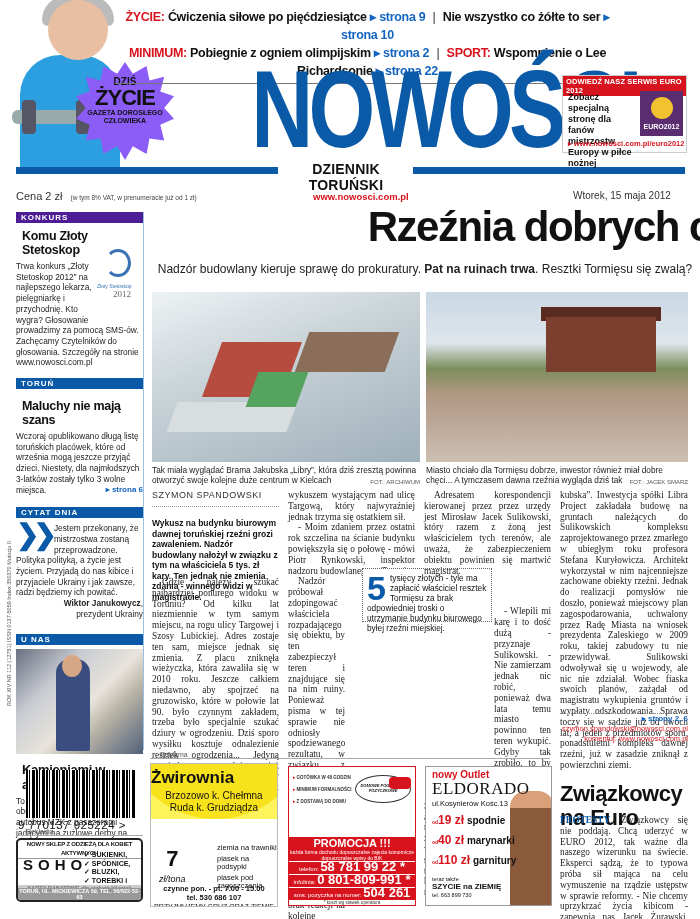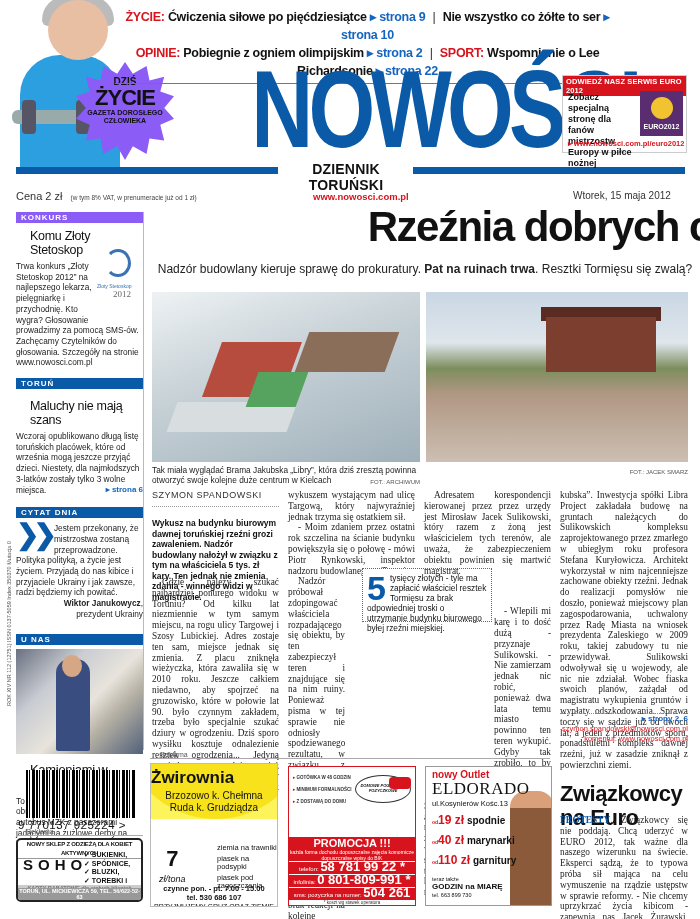--- a/index.html
+++ b/index.html
@@ -33,24 +33,24 @@
 #date{left:573px;top:190px;font-size:10px;color:#333}
 
 #euro{left:562px;top:75px;width:125px;height:78px;border:1px solid #ccc;background:#fff}
 #euro .hd{background:#d7141d;color:#fff;font-size:7.5px;font-weight:bold;padding:1px 3px;letter-spacing:0.1px}
 #euro .txt{position:absolute;left:5px;top:16px;width:68px;font-size:9px;font-weight:bold;line-height:11px}
 #euro .logo{position:absolute;left:77px;top:15px;width:43px;height:45px;background:#5a2d70;color:#fff;font-size:7px;font-weight:bold;text-align:center;padding-top:32px}
 #euro .logo i{position:absolute;left:11px;top:6px;width:22px;height:22px;border-radius:50%;background:#f2c330;display:block}
 #euro .url{position:absolute;left:5px;top:63px;font-size:7.5px;color:#d7141d;font-weight:bold}
 
 .secbar{background:#0a5aa8;color:#fff;font-size:8px;font-weight:bold;padding:1px 5px;letter-spacing:1px}
-.secbar.red{background:#8b5cf6;color:#fff}
+.secbar.red{background:#4c1d95;color:#fff}
 #sidebar{left:16px;top:212px;width:127px}
 #sidebar-line{left:143px;top:212px;width:1px;height:538px;background:#9cc0e0}
-.sb-h{font-size:12.5px;font-weight:normal;margin:6px 14px 4px;letter-spacing:-0.3px}
+.sb-h{font-size:12.5px;font-weight:bold;margin:6px 6px 4px;letter-spacing:-0.3px}
 .sb-t{font-size:8.3px;line-height:10.7px;color:#222}
 .more{color:#1565c0;font-weight:bold;font-size:8px;float:right}
 #steto{position:absolute;right:0;top:37px;width:48px;height:50px}
 #steto .c{position:absolute;left:10px;top:0;width:26px;height:28px;border:3px solid #3a73b3;border-left-color:transparent;border-radius:50%}
 #steto .l1{position:absolute;left:2px;top:34px;font-size:5px;color:#3a73b3}
 #steto .l2{position:absolute;left:18px;top:40px;font-size:9px;color:#666;font-family:"Liberation Serif",serif}
 #quote-mark{float:left;color:#0a5aa8;font-size:28px;font-weight:bold;line-height:24px;margin-right:3px;letter-spacing:-6px}
 #unas-photo{height:105px;background:linear-gradient(135deg,#6a7080 0%,#c9ccd2 30%,#e8e4dc 55%,#b7b2a5 70%,#51607a 100%);position:relative;margin-top:4px}
 #unas-photo .man{position:absolute;left:40px;top:10px;width:34px;height:92px;background:#3a4d80;border-radius:14px 14px 2px 2px}
 #unas-photo .face{position:absolute;left:46px;top:6px;width:20px;height:22px;border-radius:50%;background:#d6a785}
@@ -155,21 +155,21 @@
 <div class="abs" id="teasers">
   <div>
     <span class="red">ŻYCIE:</span>
     <span>Ćwiczenia siłowe po pięćdziesiątce</span>
     <span class="lnk">▸ <span>strona 9</span></span>
     <span class="sep">|</span>
     <span>Nie wszystko co żółte to ser</span>
     <span class="lnk">▸ <span>strona 10</span></span>
   </div>
   <div>
-    <span class="red">OPINIE:</span>
+    <span class="red">MINIMUM:</span>
     <span>Pobiegnie z ogniem olimpijskim</span>
     <span class="lnk">▸ <span>strona 2</span></span>
     <span class="sep">|</span>
     <span class="red">SPORT:</span>
     <span>Wspomnienie o Lee Richardsonie</span>
     <span class="lnk">▸ <span>strona 22</span></span>
   </div>
 </div>
 
 <div class="abs" id="masthead">NOWOŚCI</div>
@@ -247,21 +247,21 @@
     <div class="b4"></div>
     <div class="b1"></div>
     <div class="b3"></div>
     <div class="b2"></div>
   </div>
 <div class="abs" id="photo2">
     <div class="roof"></div>
     <div class="bld"></div>
   </div>
 <div class="abs" id="cap1"><span>Tak miała wyglądać Brama Jakubska „Libry”, która dziś zresztą powinna otworzyć swoje kolejne duże centrum w Kielcach</span><span class="fot">FOT.: ARCHIWUM</span></div>
-<div class="abs" id="cap2"><span class="fot">FOT.: JACEK SMARZ</span></div>
+<div class="abs" id="cap2"><span>Miasto chciało dla Tormięsu dobrze, inwestor również miał dobre chęci... A tymczasem dawna rzeźnia wygląda dziś tak</span><span class="fot">FOT.: JACEK SMARZ</span></div>
 
 <div class="abs" id="byline">SZYMON SPANDOWSKI</div>
 <div class="abs" id="lead">Wykusz na budynku biurowym dawnej toruńskiej rzeźni grozi zawaleniem. Nadzór budowlany nałożył w związku z tym na właściciela 5 tys. zł kary. Ten jednak nie zmienia zdania - winnego widzi w magistracie.</div>
 <div class="abs col ind" id="col1">Gdzie należy szukać najbardziej ponurego widoku w Toruniu? Od kilku lat niezmiennie w tym samym miejscu, na rogu ulicy Targowej i Szosy Lubickiej. Adres zostaje ten sam, miejsce jednak się zmienia. Z placu zniknęła wieżyczka, która zawaliła się w 2010 roku. Jeszcze całkiem niedawno, aby spojrzeć na gruzowisko, które w połowie lat 90. było czynnym zakładem, trzeba było specjalnie szukać dziury w ogrodzeniu. Dziś sporo wysiłku kosztuje odnalezienie resztek ogrodzenia... Jedyną pamiątką po rzeźni, wciąż trzymającą się ziemi, jest już w zasadzie tylko dawny budynek biurowy z charakterystycznym</div>
 <div class="abs col" id="col2">
   <p>wykuszem wystającym nad ulicę Targową, który najwyraźniej jednak trzyma się ostatkiem sił.</p>
   <p class="ind">- Moim zdaniem przez ostatni rok szczelina na ścianie budynku powiększyła się o połowę - mówi Piotr Rynkowski, inspektor nadzoru budowlanego w Toruniu.</p>
   <p class="ind" style="padding-right:70px">Nadzór próbował zdopingować właściciela rozpadającego się obiektu, by ten zabezpieczył teren i znajdujące się na nim ruiny. Ponieważ pisma w tej sprawie nie odniosły spodziewanego rezultatu, w związku z wykuszem, który lada moment spadnie na chodnik, nadzór nałożył pięć tysięcy złotych kary. Poza tym, za niedostateczne zabezpieczenie całego terenu i brak reakcji na kolejne wezwania do jego zabezpieczenia, pod koniec kwietnia skierował sprawę do prokuratury.</p>
 </div>
 <div class="abs" id="factbox"><span class="num">5</span><span>tysięcy złotych - tyle ma zapłacić właściciel resztek Tormięsu za brak odpowiedniej troski o utrzymanie budynku biurowego byłej rzeźni miejskiej.</span></div>
@@ -309,17 +309,17 @@
   <div class="foot">* koszt wg stawek operatora</div>
 </div>
 <div class="abs" id="ad-eld">
   <div class="man"></div>
   <div class="nw">nowy Outlet</div>
   <div class="el">ELDORADO</div>
   <div class="adr">ul.Kosynierów Kośc.13</div>
   <div class="p" style="top:46px"><small>od</small><span class="v">19 zł</span> <span>spodnie</span></div>
   <div class="p" style="top:66px"><small>od</small><span class="v">40 zł</span> <span>marynarki</span></div>
   <div class="p" style="top:86px"><small>od</small><span class="v">110 zł</span> <span>garnitury</span></div>
-  <div class="ft"><span>teraz także</span><br><b>GODZIN na MIARĘ</b><br><span>tel. 663 899 730</span></div>
+  <div class="ft"><span>teraz także</span><br><b>SZYCIE na ZIEMIĘ</b><br><span>tel. 663 899 730</span></div>
 </div>
 
 <div class="abs" id="zw-head">Związkowcy na Euro</div>
 <div class="abs col" id="zw-text"><span class="kw">PROTESTY</span><span>. Związkowcy się nie poddają. Chcą uderzyć w EURO 2012, tak ważne dla naszego wizerunku na świecie. Eksperci sądzą, że to typowa próba sił mająca na celu wymuszenie na rządzie ustępstw w sprawie reformy. - Nie chcemy uprzykrzać życia kibicom - zapewnia nas Jacek Żurawski, przewodniczący regionu toruńsko-włocławskiego „S”.</span> </div>
 
 </body></html>

